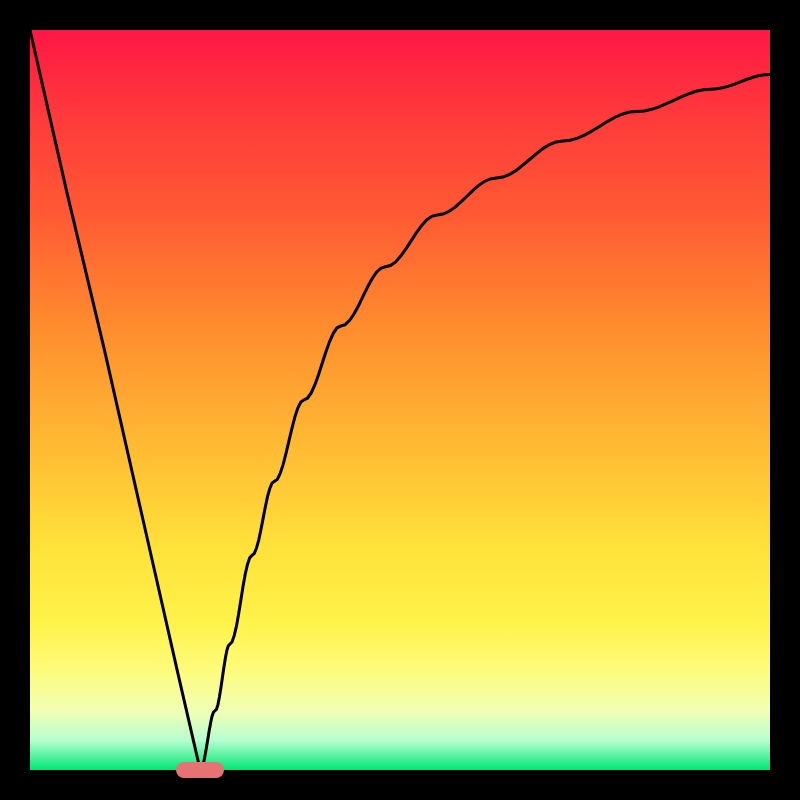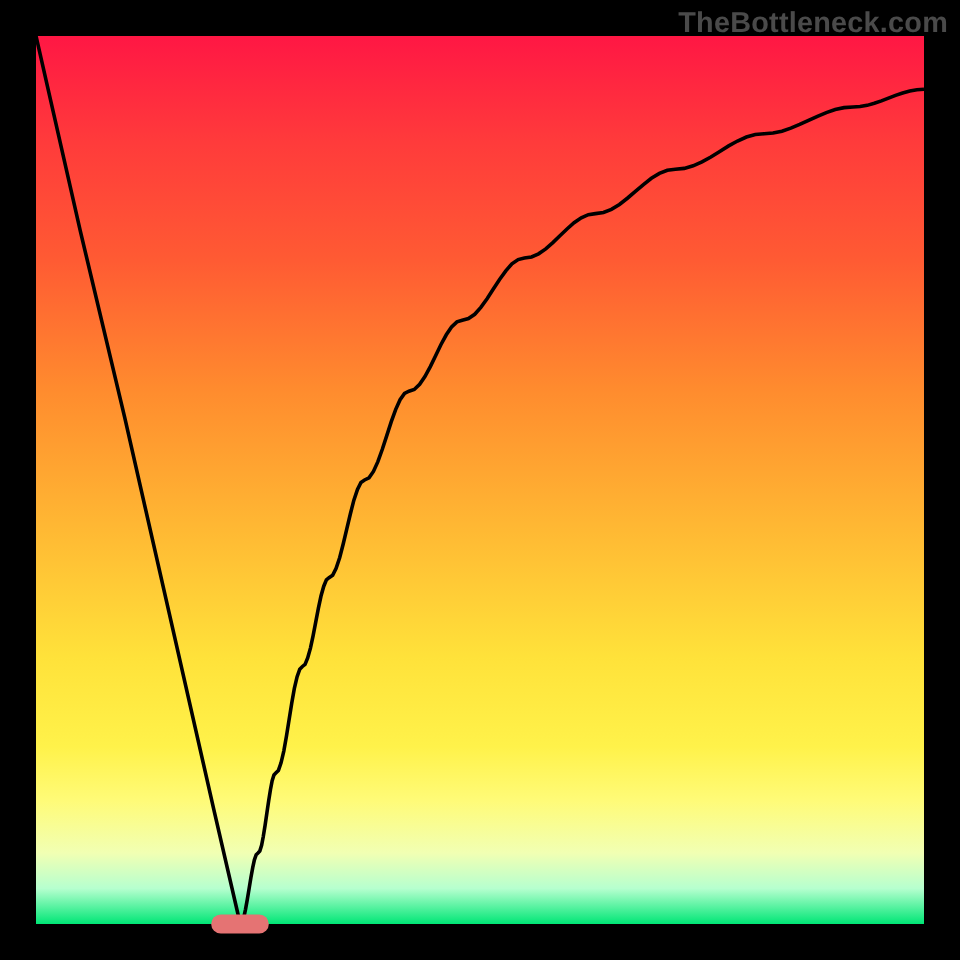--- a/index.html
+++ b/index.html
@@ -61,21 +61,20 @@
     height: 16px;
     background: #e57373;
     border-radius: 8px;
     transform: translate(-50%, -50%);
   }
 </style>
 </head>
 <body>
 
 <div class="frame">
-  <div class="attribution">TheBottleneck.com</div>
 
   <div class="plot-area">
     <svg class="curve" viewBox="0 0 740 740" preserveAspectRatio="none">
       <path fill="none" stroke="#000" stroke-width="3" d="M0.0 0.0 L37.0 162.8 L74.0 318.2 L111.0 481.0 L148.0 643.8 L170.2 740.0"></path>
       <path fill="none" stroke="#000" stroke-width="3" d="M170.2 740.0 L171.7 738.6 L173.2 734.3 L174.6 727.8 L176.1 719.5 L177.6 710.4 L179.1 701.3 L180.6 693.0 L182.0 686.5 L183.5 682.2 L185.0 680.8 L186.5 679.2 L188.0 674.4 L189.4 667.1 L190.9 657.8 L192.4 647.5 L193.9 637.2 L195.4 627.9 L196.8 620.6 L198.3 615.8 L199.8 614.2 L202.0 612.0 L204.2 605.7 L206.5 595.9 L208.7 583.5 L210.9 569.8 L213.1 556.1 L215.3 543.7 L217.6 533.9 L219.8 527.6 L222.0 525.4 L224.2 523.6 L226.4 518.3 L228.7 510.1 L230.9 499.8 L233.1 488.4 L235.3 477.0 L237.5 466.7 L239.8 458.5 L242.0 453.2 L244.2 451.4 L247.2 449.4 L250.1 443.6 L253.1 434.6 L256.0 423.3 L259.0 410.7 L262.0 398.1 L264.9 386.8 L267.9 377.8 L270.8 372.0 L273.8 370.0 L277.5 368.2 L281.2 362.9 L284.9 354.7 L288.6 344.4 L292.3 333.0 L296.0 321.6 L299.7 311.3 L303.4 303.1 L307.1 297.8 L310.8 296.0 L315.2 294.6 L319.7 290.3 L324.1 283.8 L328.6 275.5 L333.0 266.4 L337.4 257.3 L341.9 249.0 L346.3 242.5 L350.8 238.2 L355.2 236.8 L360.4 235.5 L365.6 231.9 L370.7 226.1 L375.9 218.9 L381.1 210.9 L386.3 202.9 L391.5 195.7 L396.6 189.9 L401.8 186.3 L407.0 185.0 L412.9 184.1 L418.8 181.5 L424.8 177.4 L430.7 172.2 L436.6 166.5 L442.5 160.8 L448.4 155.6 L454.4 151.5 L460.3 148.9 L466.2 148.0 L472.9 147.1 L479.5 144.5 L486.2 140.4 L492.8 135.2 L499.5 129.5 L506.2 123.8 L512.8 118.6 L519.5 114.5 L526.1 111.9 L532.8 111.0 L540.2 110.3 L547.6 108.2 L555.0 104.9 L562.4 100.8 L569.8 96.2 L577.2 91.6 L584.6 87.5 L592.0 84.2 L599.4 82.1 L606.8 81.4 L614.2 80.9 L621.6 79.3 L629.0 76.8 L636.4 73.7 L643.8 70.3 L651.2 66.9 L658.6 63.8 L666.0 61.3 L673.4 59.7 L680.8 59.2 L686.7 58.8 L692.6 57.8 L698.6 56.1 L704.5 54.1 L710.4 51.8 L716.3 49.5 L722.2 47.5 L728.2 45.8 L734.1 44.8 L740.0 44.4"></path>
     </svg>
     <div class="marker" style="left:170.2px;top:740.0px;background:#e57373;"></div>
   </div>
 </div>
 

